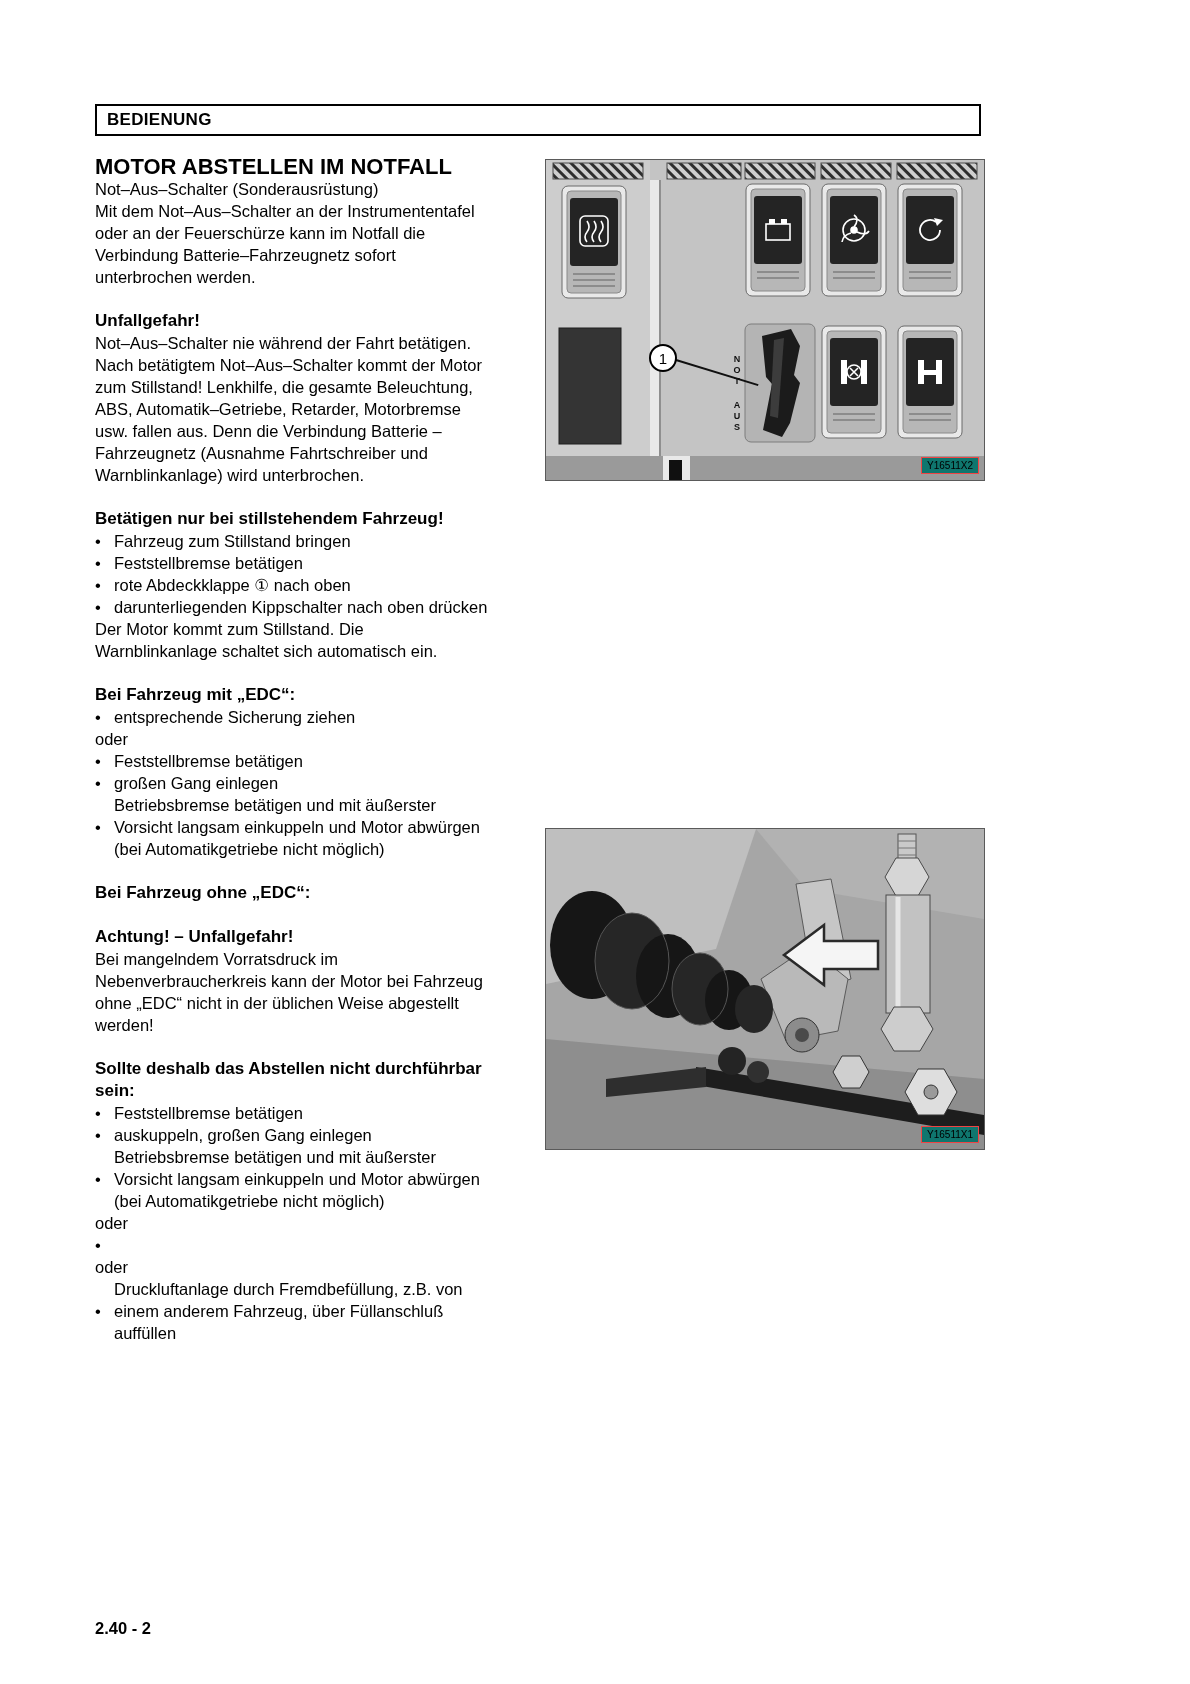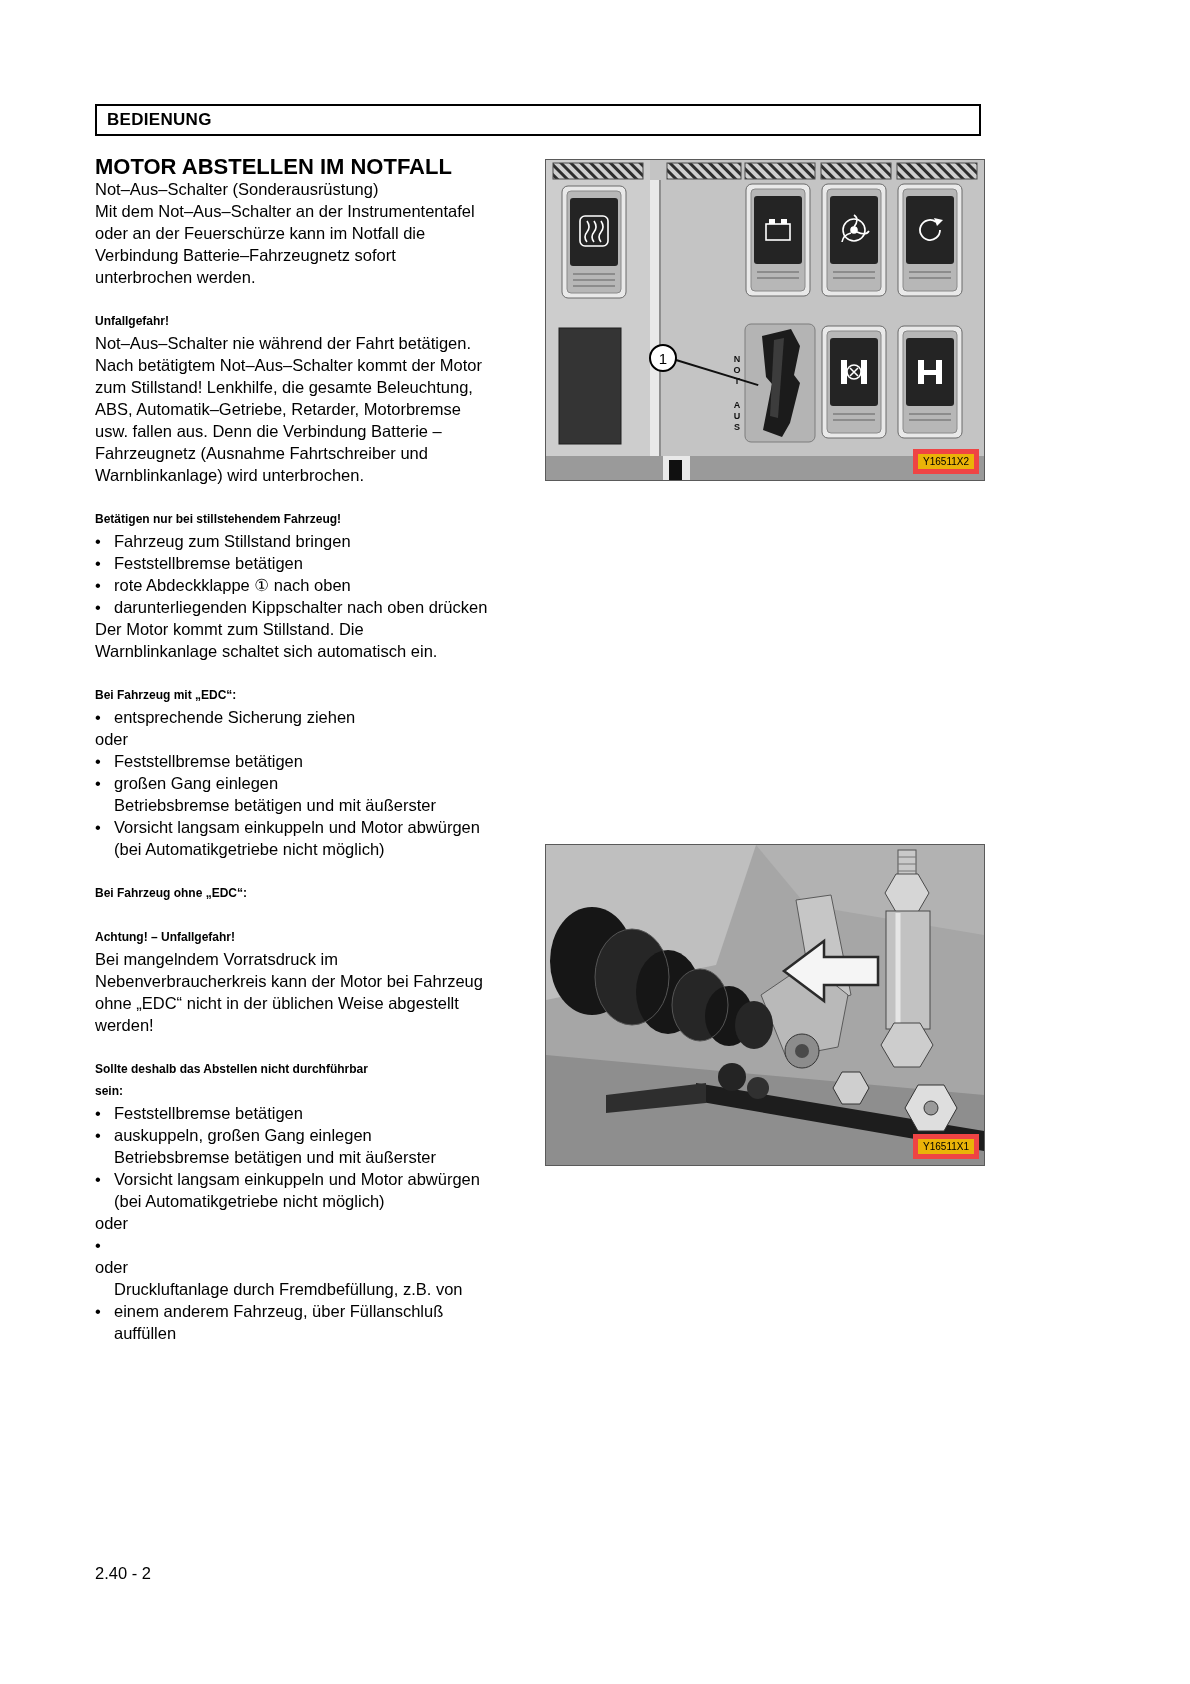--- a/index.html
+++ b/index.html
@@ -16,59 +16,59 @@
     border: 2px solid #000; display: flex; align-items: center; padding-left: 10px;
     background: #fff;
   }
   .header-text { font-weight: bold; font-size: 17px; letter-spacing: 0.3px; }
 
   .text-col {
     position: absolute; left: 95px; top: 112px; width: 452px;
     font-size: 16.5px; line-height: 22px;
   }
   .title { font-size: 22px; font-weight: bold; margin: 0; line-height: 22px; }
-  .h { font-size: 12px; font-weight: bold; margin: 22px 0 0 0; line-height: 22px; }
+  .h { font-size: 17px; font-weight: bold; margin: 22px 0 0 0; line-height: 22px; }
   .body { margin: 0; }
   .pre { white-space: pre-line; }
   .li { display: flex; align-items: center; }
   .li .mk { width: 19px; flex: 0 0 19px; }
   .li .mk::before { content: "\2022"; }
   .plain { margin: 0; }
 
   .fig {
     position: absolute; width: 440px; height: 322px;
     border: 1px solid #5a5a5a; background: #c4c4c4;
   }
   .fig svg { display: block; }
   .fig1 { left: 545px; top: 115px; }
-  .fig2 { left: 545px; top: 800px; }
+  .fig2 { left: 545px; top: 784px; }
 
   .vert {
     position: absolute; writing-mode: vertical-lr; text-orientation: upright;
     font-size: 9px; font-weight: bold; color: #101010; letter-spacing: 1px; line-height: 1;
   }
   .not-label { left: 186px; top: 194px; }
   .aus-label { left: 186px; top: 240px; }
 
   .callout {
     position: absolute; left: 103px; top: 184px; width: 28px; height: 28px;
     border: 2px solid #000; border-radius: 50%; background: #fff;
     font-size: 15px; display: flex; align-items: center; justify-content: center;
   }
   .callout-line {
     position: absolute; left: 130px; top: 199px; width: 86px; height: 2px;
     background: #101010; transform: rotate(17deg); transform-origin: left center;
   }
   .fig-code {
-    position: absolute; right: 5px; bottom: 6px; background: #eab308;
-    border: 5px solid #ef4444; font-size: 10px; padding: 0 5px; line-height: 15px;
+    position: absolute; right: 5px; bottom: 6px; background: #0f766e;
+    border: 1px solid #ef4444; font-size: 10px; padding: 0 5px; line-height: 15px;
     font-family: "Liberation Sans", sans-serif;
   }
 
-  .footer-left { position: absolute; left: 95px; top: 1520px; font-size: 16.5px; }
+  .footer-left { position: absolute; left: 95px; top: 1575px; font-size: 16.5px; font-weight: bold; }
   .footer-center {
     position: absolute; left: 95px; top: 1574px; width: 886px;
     text-align: center; font-size: 16.5px;
   }
 </style>
 </head>
 <body>
 
 <div class="page">
 

